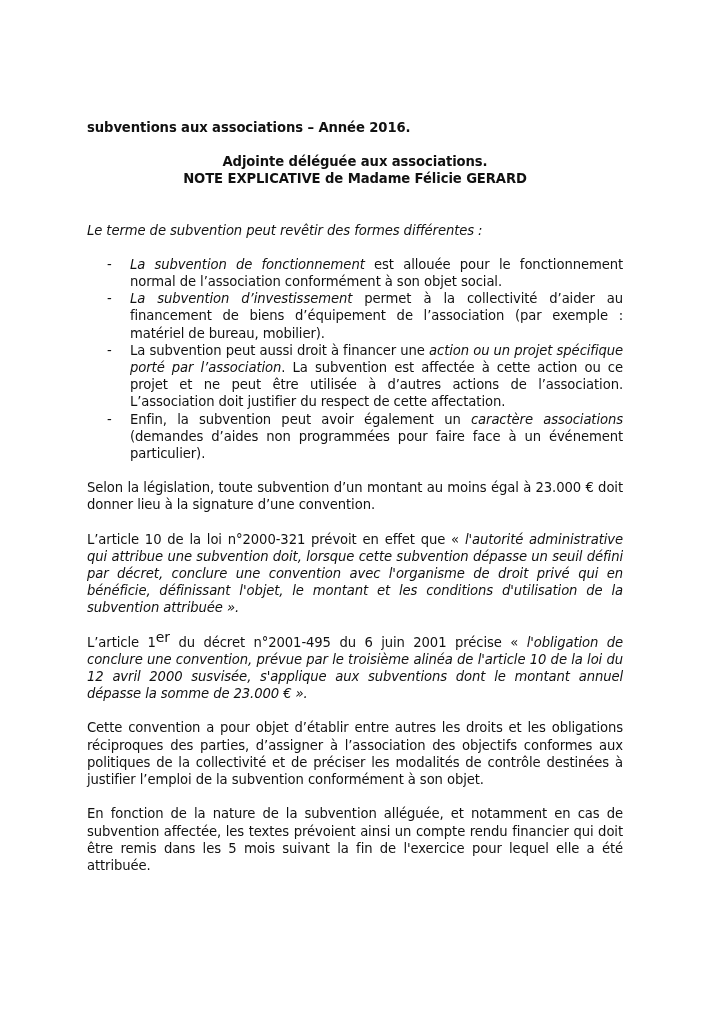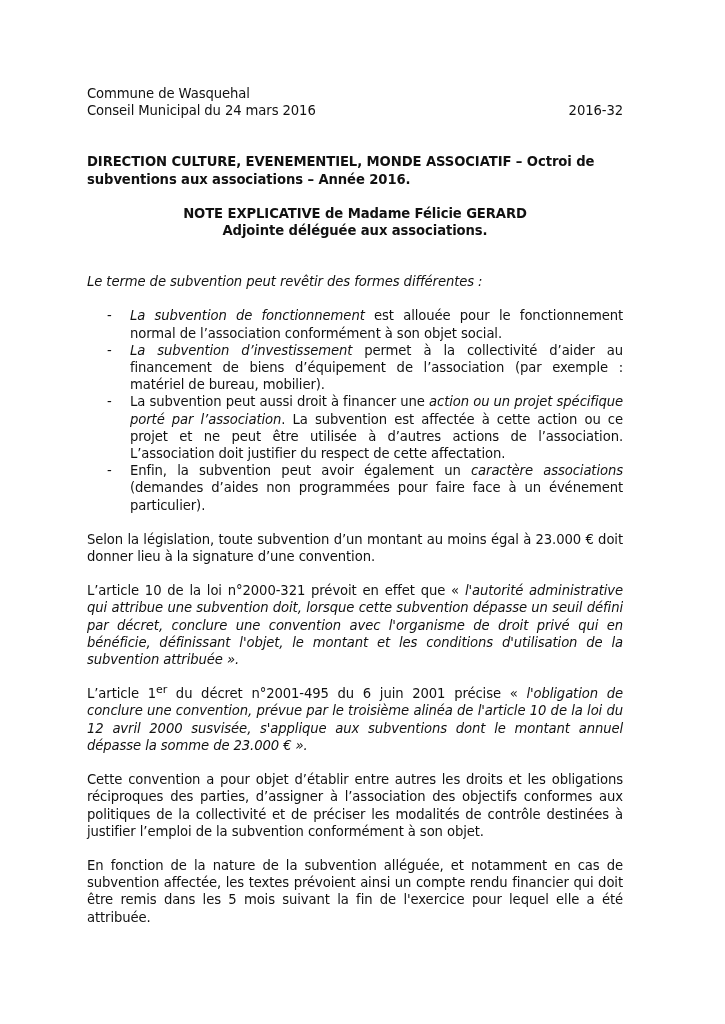--- a/index.html
+++ b/index.html
@@ -12,42 +12,34 @@
   }
   .hdr-line { display: flex; justify-content: space-between; white-space: nowrap; }
   .title { font-weight: bold; margin-top: 34px; }
   .note { font-weight: bold; text-align: center; margin-top: 17px; }
   .intro { margin-top: 34px; font-style: italic; }
   ul.forms { list-style: none; margin: 17px 0 0 0; padding: 0; }
   ul.forms li { position: relative; padding-left: 43px; text-align: justify; }
   ul.forms li .dash { position: absolute; left: 20px; top: 0; }
   p { margin: 17px 0 0 0; text-align: justify; }
   i { }
-  sup { font-size: 11px; line-height: 0; vertical-align: 5px; }
+  sup { font-size: 14px; line-height: 0; vertical-align: 5px; }
 </style>
 </head>
 <body>
 
 <div class="page">
-  <div>
-    <div>Commune de Wasquehal</div>
-    <div class="hdr-line">
-      <span>Conseil Municipal du 24 mars 2016</span>
-      <span>2016-32</span>
-    </div>
-  </div>
 
   <div class="title">
-    <div>DIRECTION CULTURE, EVENEMENTIEL, MONDE ASSOCIATIF – Octroi de</div>
     <div>subventions aux associations – Année 2016.</div>
   </div>
 
   <div class="note">
+    <div>Adjointe déléguée aux associations.</div>
     <div>NOTE EXPLICATIVE de Madame Félicie GERARD</div>
-    <div>Adjointe déléguée aux associations.</div>
   </div>
 
   <div class="intro">Le terme de subvention peut revêtir des formes différentes :</div>
 
   <ul class="forms">
     <li>
       <span class="dash">-</span>
       <i>La subvention de fonctionnement</i><span> est allouée pour le fonctionnement normal de l’association conformément à son objet social.</span>
     </li>
     <li>

